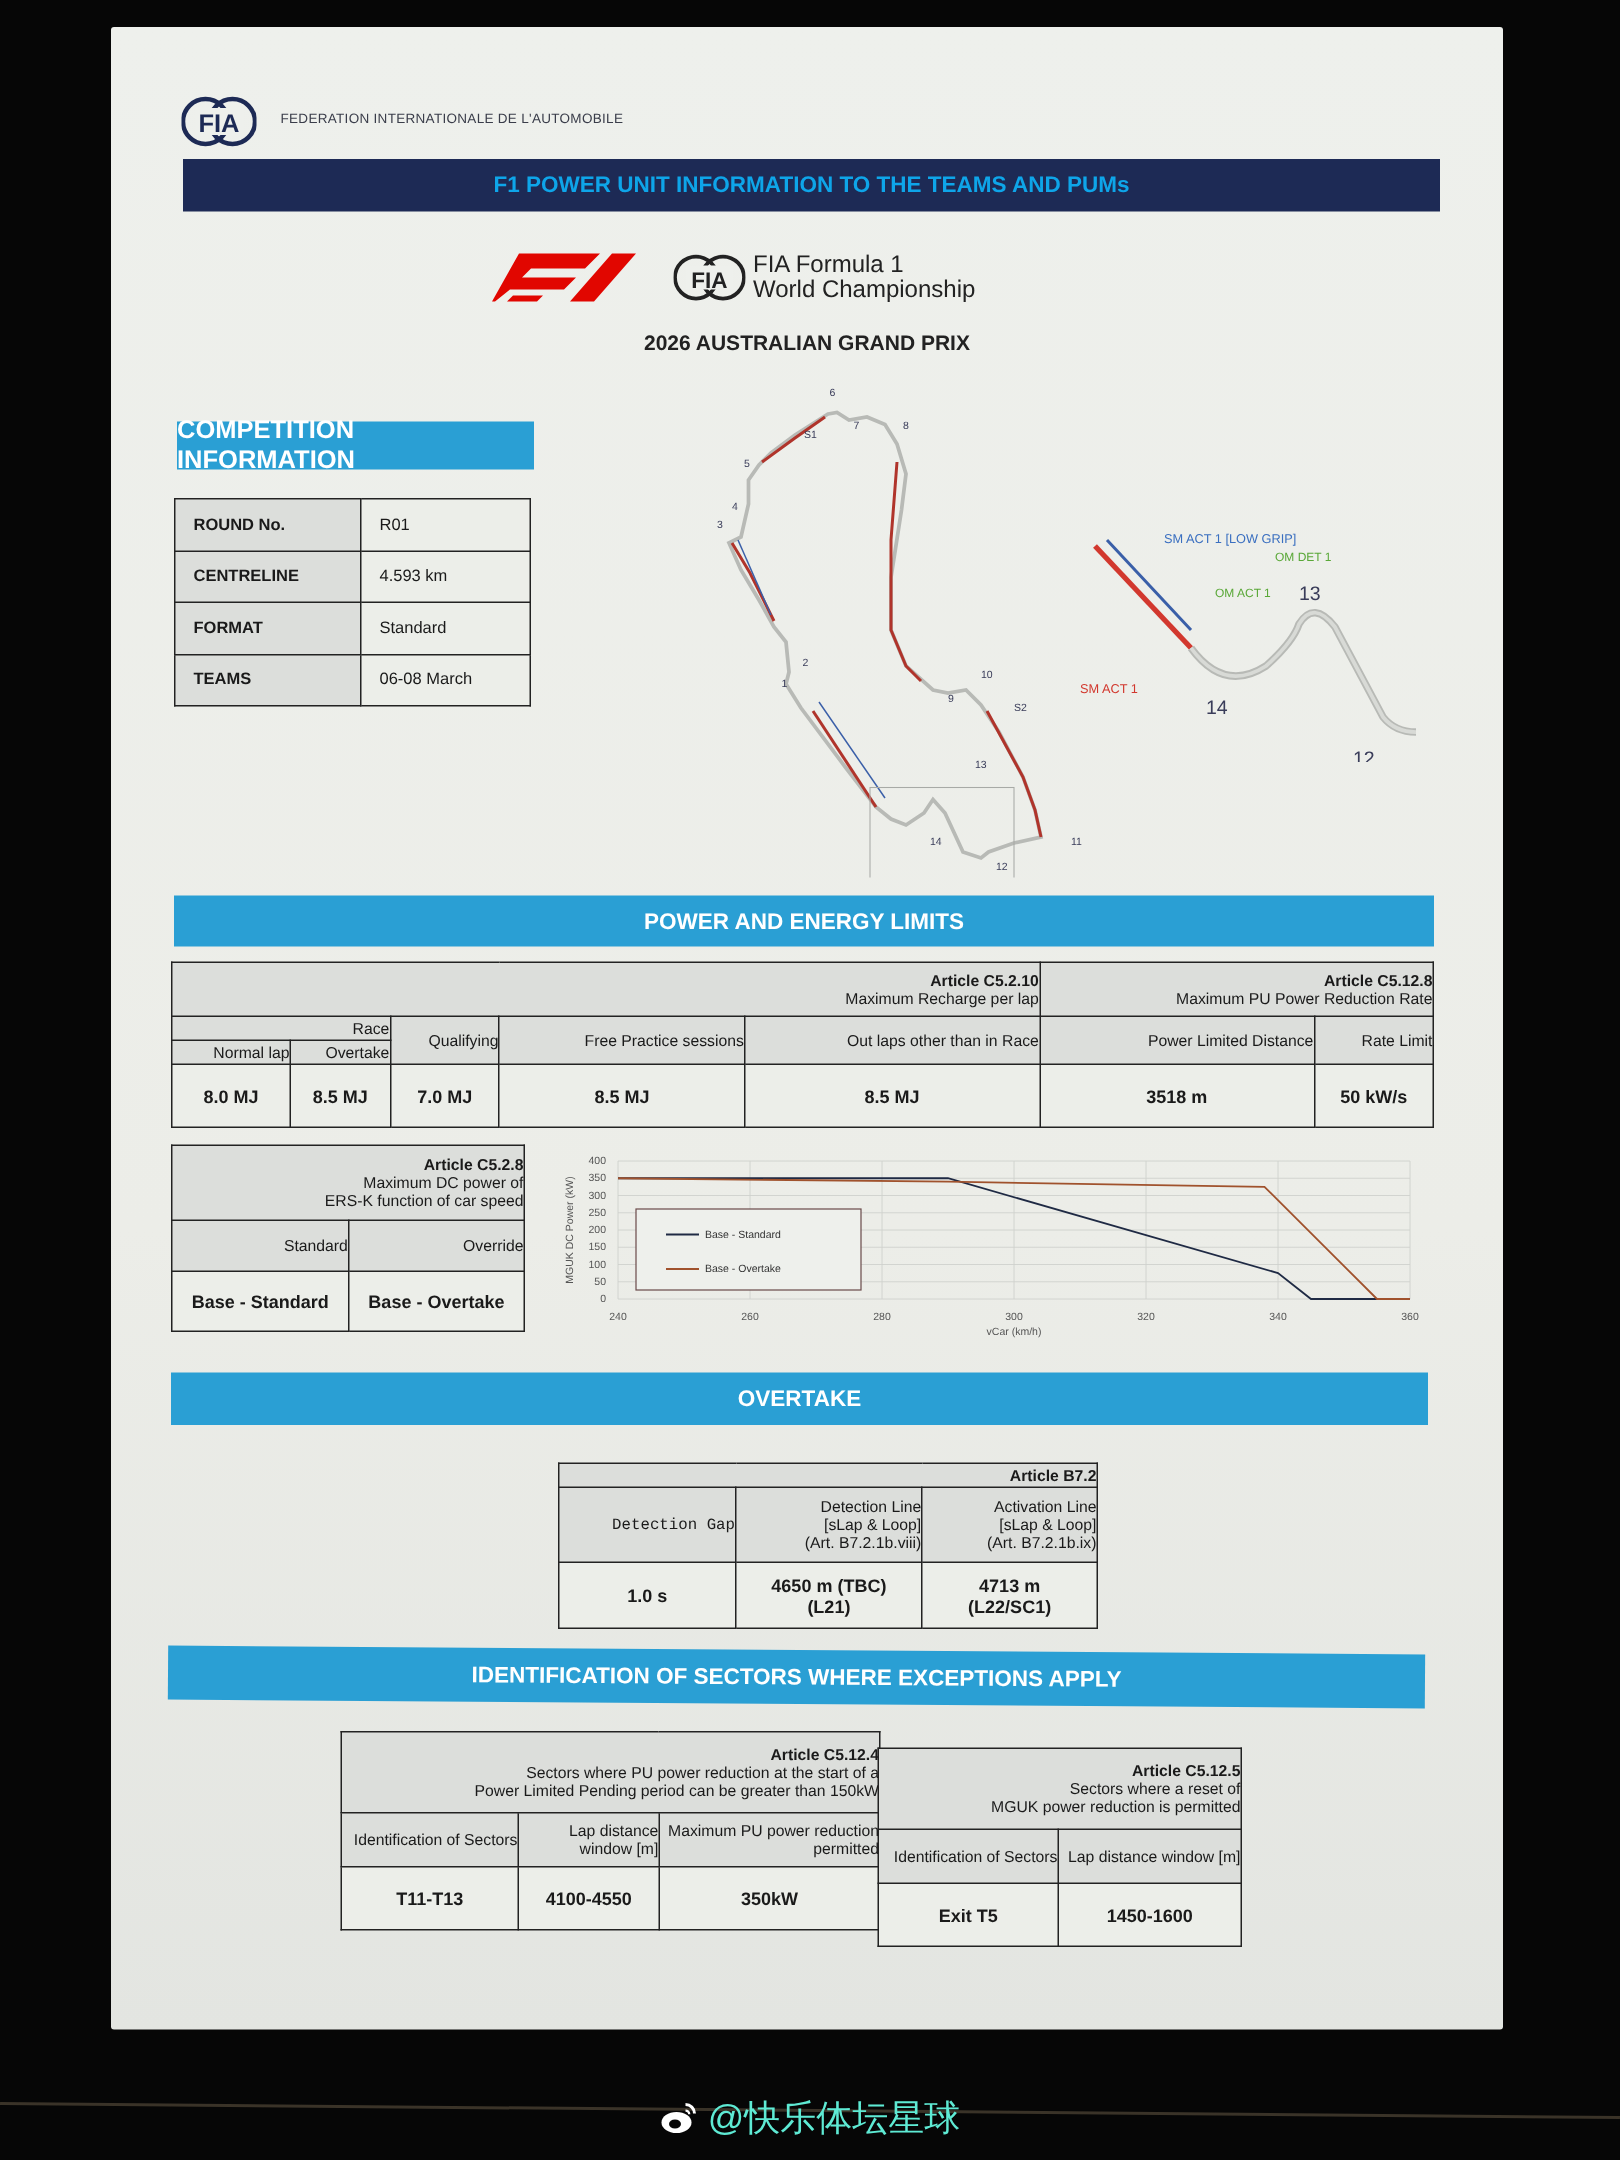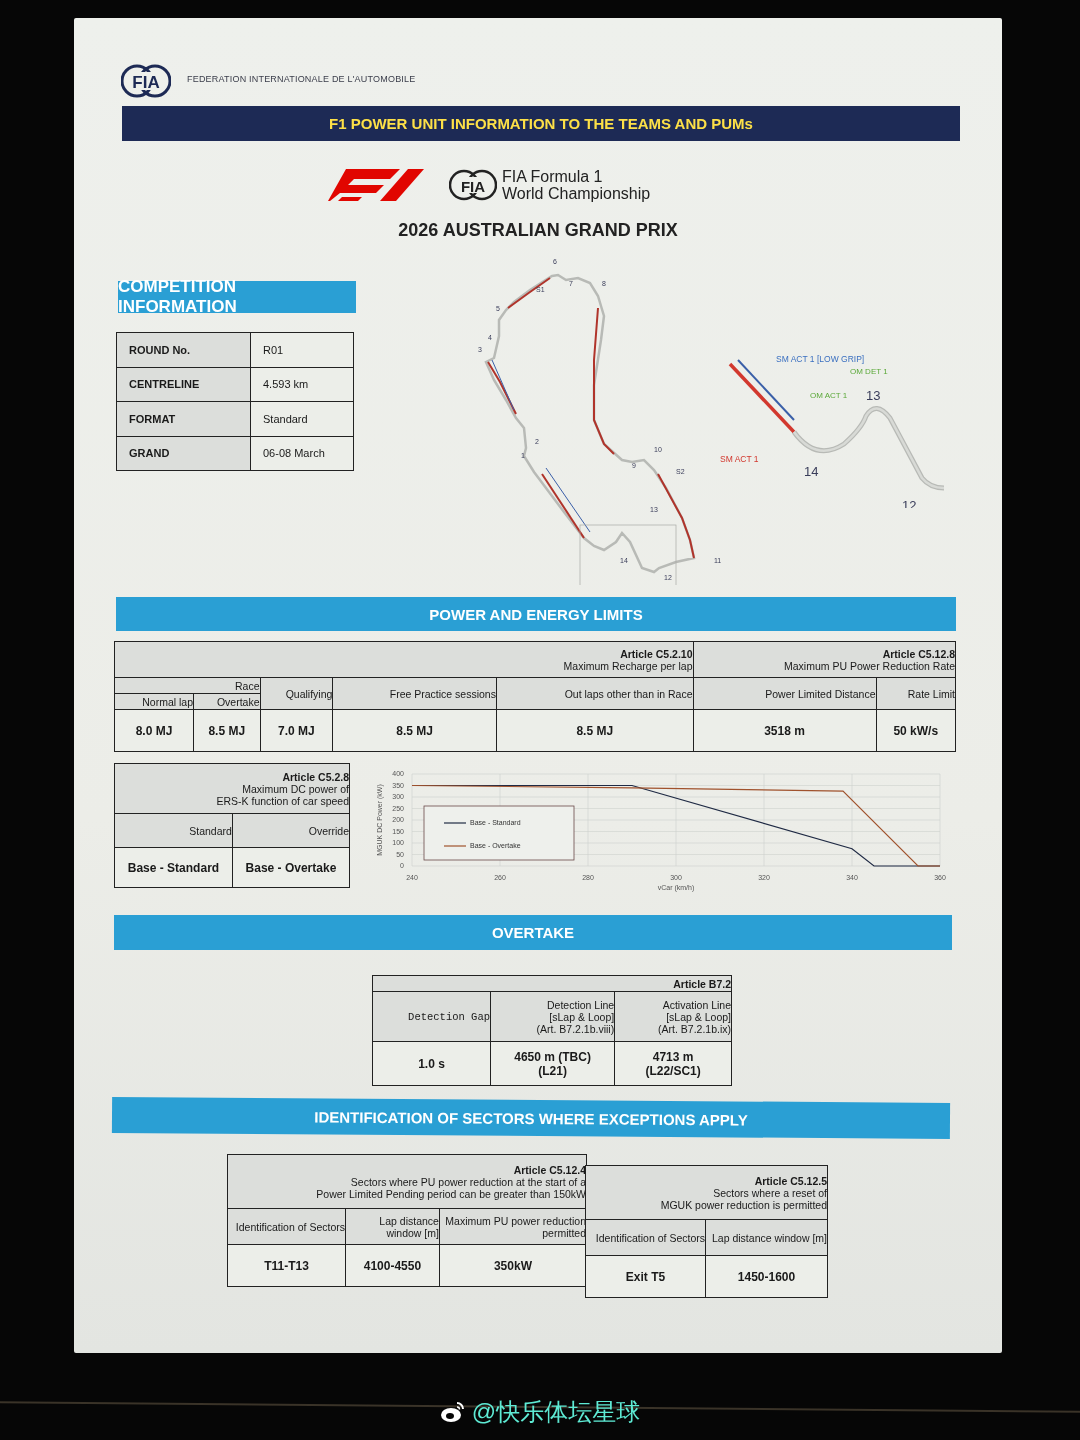--- a/index.html
+++ b/index.html
@@ -8,37 +8,37 @@
   .screen {
     position: absolute; left: 74px; top: 18px; width: 928px; height: 1335px;
     background: linear-gradient(180deg, #eef0ec 0%, #ecede8 60%, #e3e5e1 100%);
     border-radius: 2px;
   }
   .bezel-line { position: absolute; left: 0; top: 1406px; width: 1080px; height: 2px; background: #3a3328; transform: rotate(0.5deg); }
   .abs { position: absolute; }
   
   .fia-logo { left: 47px; top: 44px; width: 50px; height: 38px; }
   .fia-text { left: 113px; top: 56px; font-size: 9px; letter-spacing: 0.2px; color: #3a3d4a; }
-  .main-banner { left: 48px; top: 88px; width: 838px; height: 35px; background: #1d2a55; color: #fde047; font-weight: bold; font-size: 15px; display: flex; align-items: center; justify-content: center; }
+  .main-banner { left: 48px; top: 88px; width: 838px; height: 35px; background: #1d2a55; color: #0ea5e9; font-weight: bold; font-size: 15px; display: flex; align-items: center; justify-content: center; }
   .f1-logo { left: 254px; top: 149px; width: 120px; height: 36px; }
   .fia-small-logo { left: 375px; top: 149px; width: 48px; height: 36px; }
   .champ-text { left: 428px; top: 150px; font-size: 16px; line-height: 17px; color: #222; }
-  .gp-title { left: 0; width: 928px; top: 202px; text-align: center; font-weight: bold; font-size: 18px; color: #222; }
+  .gp-title { left: 0; width: 928px; top: 202px; text-align: center; font-weight: bold; font-size: 14px; color: #222; }
   
   .blue-bar { background: #2a9fd4; color: #fff; font-weight: bold; display: flex; align-items: center; justify-content: center; }
   .comp-bar { left: 44px; top: 263px; width: 238px; height: 32px; font-size: 17px; }
   .pel-bar { left: 42px; top: 579px; width: 840px; height: 34px; font-size: 15px; }
   .ot-bar { left: 40px; top: 897px; width: 838px; height: 35px; font-size: 15px; }
   .id-bar { left: 38px; top: 1082px; width: 838px; height: 36px; font-size: 15px; transform: rotate(0.4deg); }
   
   table { border-collapse: collapse; }
   td { border: 1.5px solid #222; }
   .comp-table { left: 42px; top: 314px; width: 238px; }
   .comp-table td { height: 34.5px; font-size: 11px; padding-left: 12px; }
-  .comp-table td.k { background: #dcdedb; font-weight: bold; width: 134px; margin-top: 48px; }
+  .comp-table td.k { background: #dcdedb; font-weight: bold; width: 124px; margin-top: 48px; }
   .comp-table td.v { background: #eceee9; }
   .gt { background: #dcdedb; text-align: right; font-size: 10.5px; }
   .vt { background: #eceee9; text-align: center; font-weight: bold; font-size: 12px; }
   .pel-table { left: 40px; top: 623px; width: 842px; }
   .ers-table { left: 40px; top: 745px; width: 236px; }
   .ot-table { left: 274px; top: 957px; width: 360px; margin-left: 24px; }
   .sec1-table { left: 153px; top: 1136px; width: 360px; }
   .sec2-table { left: 511px; top: 1147px; width: 243px; }
   
   .chart { left: 290px; top: 748px; width: 600px; height: 130px; }
@@ -88,21 +88,21 @@
         </tr>
     <tr>
           <td class="k">CENTRELINE</td>
           <td class="v">4.593 km</td>
         </tr>
     <tr>
           <td class="k">FORMAT</td>
           <td class="v">Standard</td>
         </tr>
     <tr>
-          <td class="k">GRAND</td>
+          <td class="k">TEAMS</td>
           <td class="v">06-08 March</td>
         </tr>
   </tbody>
     </table>
 
   <svg class="abs track" viewBox="0 0 270 335">
     <g font-family="Liberation Sans, sans-serif" font-size="7" fill="#3a3d5a">
       <path d="M98,26 L104,25 L112,30 L124,28 L136,33 L144,46 L150,66 L147,90 L140,135 L140,170 L150,194 L168,210 L178,212 L190,210 L200,220 L212,238 L228,268 L236,290 L240,308 L222,312 L205,318 L200,322 L188,318 L176,292 L168,283 L162,292 L150,300 L140,296 L130,288 L110,262 L80,222 L70,206 L72,198 L70,178 L62,168 L52,150 L40,130 L32,112 L40,108 L45,86 L45,70 L52,60 L60,52 L76,40 Z" fill="none" stroke="#b8bab6" stroke-width="2.5"></path>
       <path d="M54,58 L76,42 L96,28" fill="none" stroke="#b0342b" stroke-width="2"></path>
       <path d="M144,58 L140,110 L140,170 L150,194 L160,204" fill="none" stroke="#b0342b" stroke-width="2"></path>

